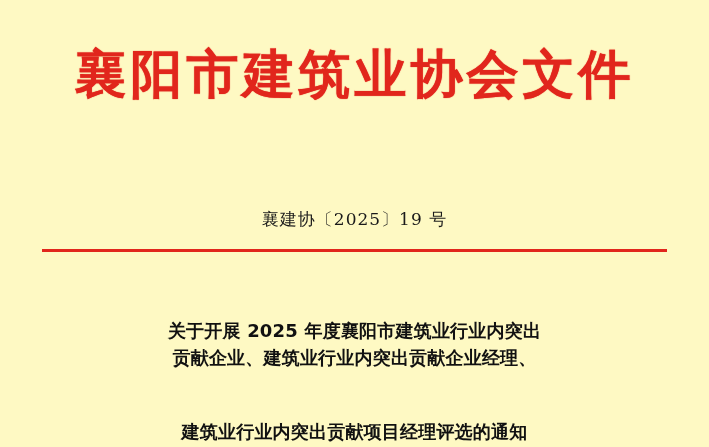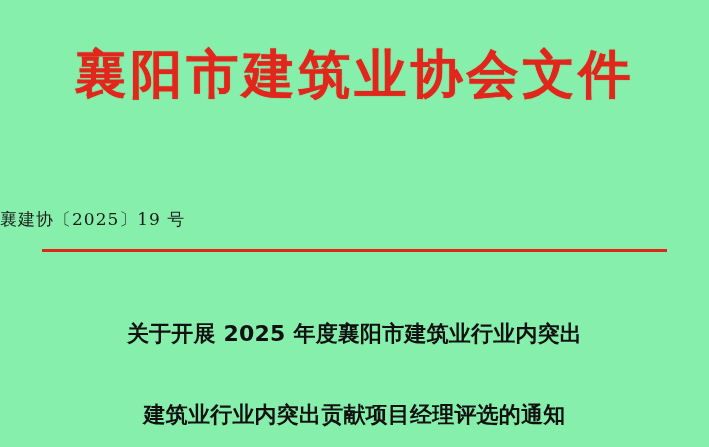--- a/index.html
+++ b/index.html
@@ -10,21 +10,21 @@
     width: 709px;
     height: 447px;
     background: #ffffff;
     font-family: "Liberation Serif", serif;
     overflow: hidden;
   }
   .page {
     position: relative;
     width: 709px;
     height: 447px;
-    background: #86efac;
+    background: #fef9c3;
     box-sizing: border-box;
   }
   
   .masthead {
     position: absolute;
     top: 44px;
     left: 0;
     width: 709px;
     text-align: center;
   }
@@ -37,20 +37,21 @@
     line-height: 1.15;
     white-space: nowrap;
     text-shadow: 0 0 1px #e1261c;
   }
   
   .doc-number {
     position: absolute;
     top: 208px;
     left: 0;
     width: 709px;
+    text-align: center;
     font-family: "DejaVu Serif", serif;
     font-size: 17px;
     color: #1a1a1a;
     letter-spacing: 1px;
   }
   
   .red-rule {
     position: absolute;
     top: 249px;
     left: 42px;
@@ -60,21 +61,21 @@
   }
   
   .doc-heading {
     position: absolute;
     top: 318px;
     left: 58px;
     width: 593px;
     text-align: center;
     font-family: "DejaVu Sans", sans-serif;
     font-weight: bold;
-    font-size: 22px;
+    font-size: 18px;
     line-height: 1.48;
     color: #111111;
     letter-spacing: 0.5px;
   }
   .doc-heading .line {
     display: block;
     white-space: nowrap;
   }
   .doc-heading .line-1 { letter-spacing: 0.2px; }
   .doc-heading .line-2 { letter-spacing: 0.2px; }
@@ -88,16 +89,17 @@
   <div class="masthead">
     <div class="masthead-title">襄阳市建筑业协会文件</div>
   </div>
 
   <div class="doc-number">襄建协〔2025〕19 号</div>
 
   <div class="red-rule"></div>
 
   <div class="doc-heading">
     <span class="line line-1">关于开展 2025 年度襄阳市建筑业行业内突出</span>
+    <span class="line line-2">贡献企业、建筑业行业内突出贡献企业经理、</span>
     <span class="line line-3">建筑业行业内突出贡献项目经理评选的通知</span>
   </div>
 
 </div>
 
 </body></html>

